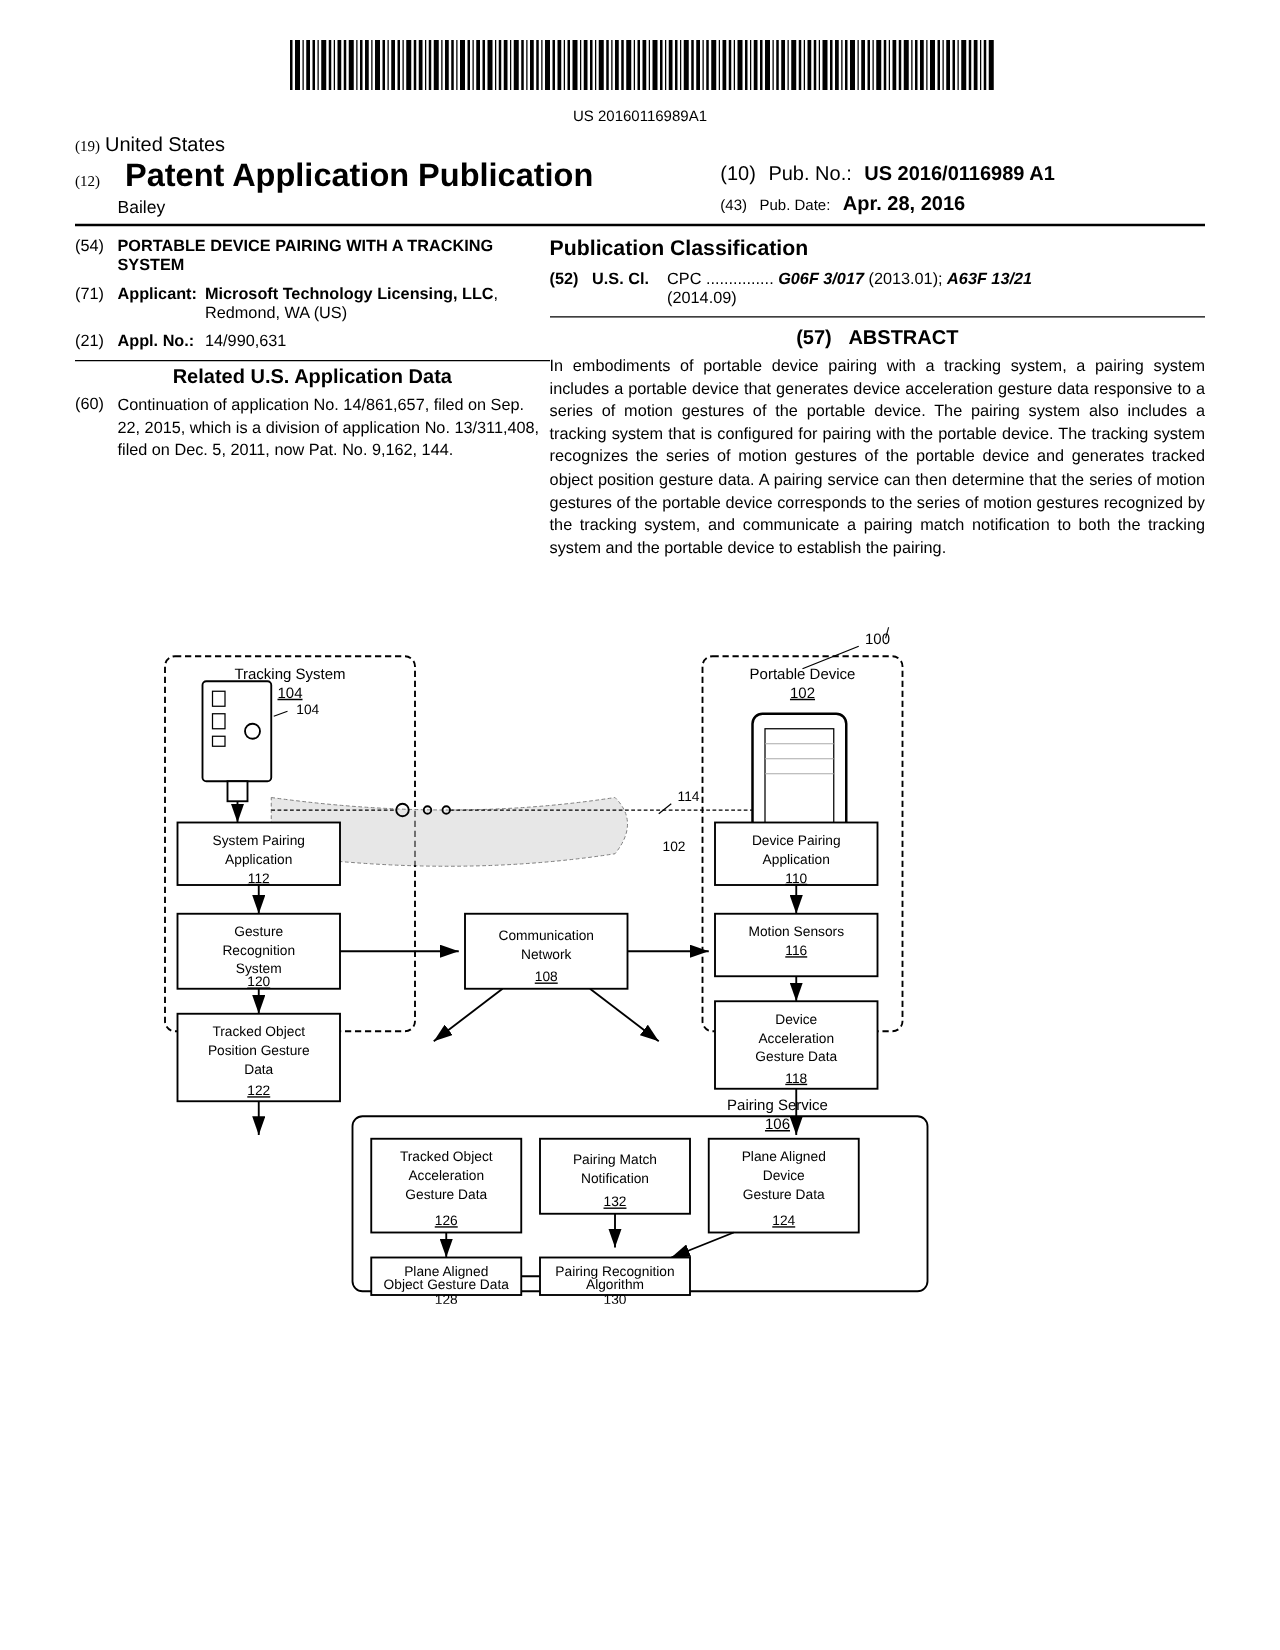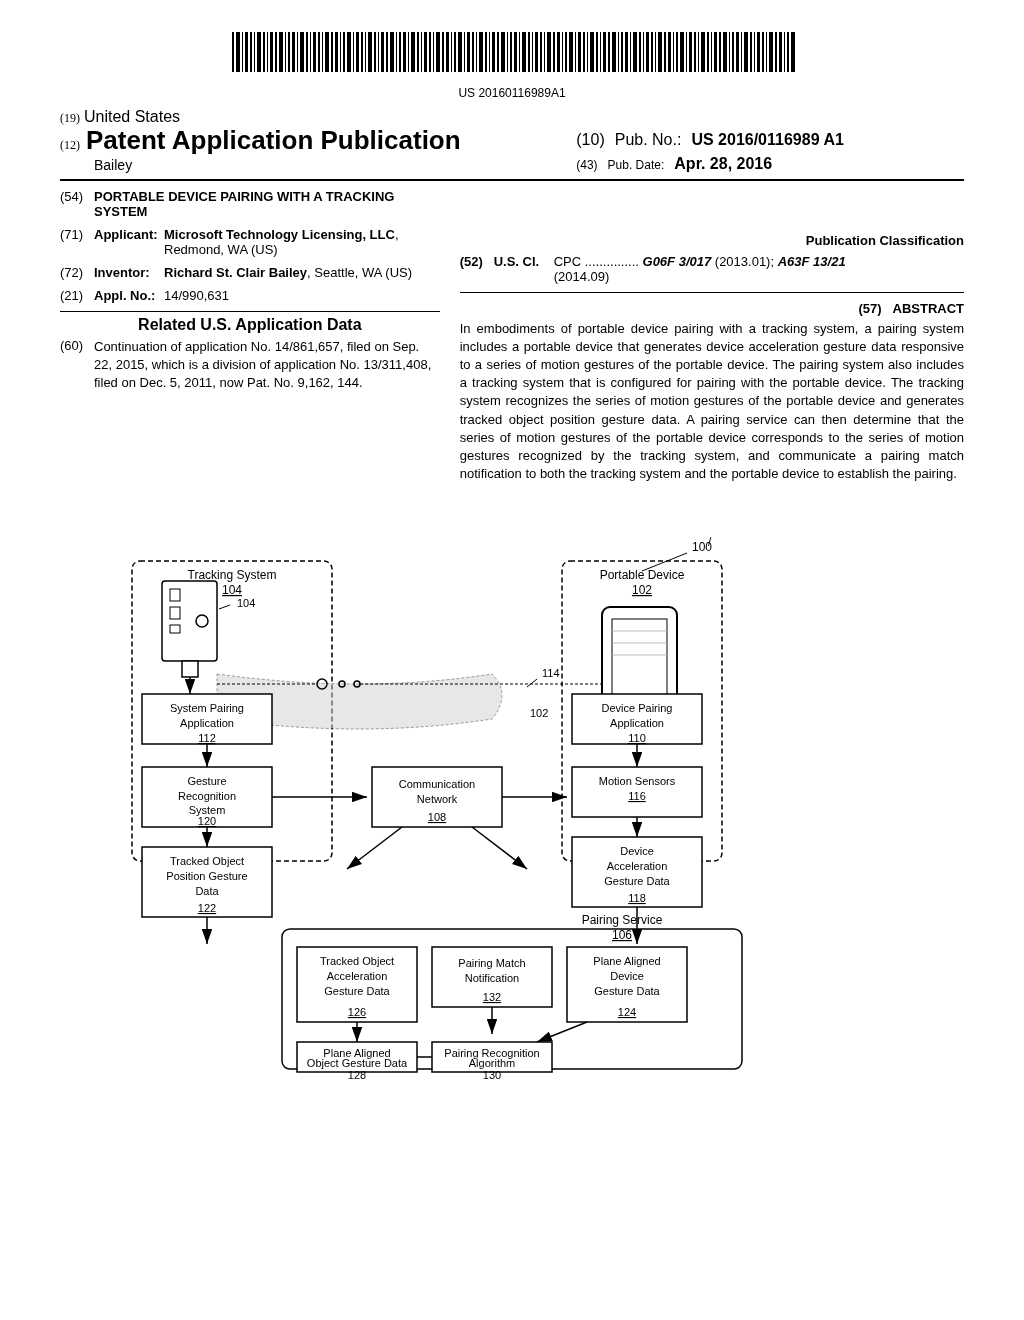--- a/index.html
+++ b/index.html
@@ -99,21 +99,20 @@
     }
     .divider-thin {
       border: none;
       border-top: 1px solid #000;
       margin: 4px 0;
     }
 
     
     .body-columns {
       display: flex;
-      gap: 20px;
       margin-top: 4px;
     }
     .col-left {
       flex: 0 0 42%;
     }
     .col-right {
       flex: 1;
     }
 
     
@@ -136,26 +135,25 @@
       flex: 1;
       font-family: Arial, sans-serif;
       font-size: 13px;
     }
     .field-content b {
       font-weight: bold;
     }
 
     
     .classification-title {
-      text-align: right;
-      font-weight: bold;
-      font-size: 13px;
+      text-align: left;
+      font-weight: bold;
+      font-size: 17px;
       margin-bottom: 6px;
       font-family: Arial, sans-serif;
-      margin-top: 44px;
     }
     .class-field-row {
       display: flex;
       margin-bottom: 4px;
       font-size: 13px;
       font-family: Arial, sans-serif;
     }
     .class-num {
       min-width: 34px;
       font-weight: bold;
@@ -168,24 +166,24 @@
       flex: 1;
     }
     .class-content i {
       font-style: italic;
       font-weight: bold;
     }
 
     
     .abstract-title {
       font-weight: bold;
-      font-size: 13px;
+      font-size: 16px;
       font-family: Arial, sans-serif;
       margin-bottom: 4px;
-      text-align: right;
+      text-align: center;
     }
     .abstract-text {
       font-size: 13px;
       font-family: Arial, sans-serif;
       text-align: justify;
       line-height: 1.4;
     }
 
     
     .related-title {
@@ -370,21 +368,21 @@
     </svg>
     <div class="pub-number-center">US 20160116989A1</div>
   </div>
 
   <div class="header-row">
     <div class="header-left">
       <div style="display:flex;align-items:baseline;gap:4px;">
         <span class="country-label">(19)</span>
         <span class="country-line">United States</span>
       </div>
-      <div style="display:flex;align-items:baseline;gap:6px;">
+      <div style="display:flex;align-items:baseline;gap:20px;">
         <span class="country-label">(12)</span>
         <span class="patent-app-line">Patent Application Publication</span>
       </div>
       <div class="inventor-name" style="padding-left:34px;">Bailey</div>
     </div>
     <div class="header-right">
       <div class="header-right-row" style="margin-bottom:6px;">
         <span class="pub-no-label">(10)</span>
         <span class="pub-no-label">Pub. No.:</span>
         <span class="pub-no-value">US 2016/0116989 A1</span>
@@ -407,25 +405,20 @@
         <span class="field-num">(54)</span>
         <span class="field-content" style="font-weight:bold;">PORTABLE DEVICE PAIRING WITH A TRACKING SYSTEM</span>
       </div>
 
       <div class="field-row">
         <span class="field-num">(71)</span>
         <span class="field-label">Applicant:</span>
         <span class="field-content"><b>Microsoft Technology Licensing, LLC</b>, Redmond, WA (US)</span>
       </div>
 
-      <div class="field-row">
-        <span class="field-num">(72)</span>
-        <span class="field-label">Inventor:</span>
-        <span class="field-content"><b>Richard St. Clair Bailey</b>, Seattle, WA (US)</span>
-      </div>
 
       <div class="field-row">
         <span class="field-num">(21)</span>
         <span class="field-label">Appl. No.:</span>
         <span class="field-content">14/990,631</span>
       </div>
 
 
       <hr class="divider-thin">
 

